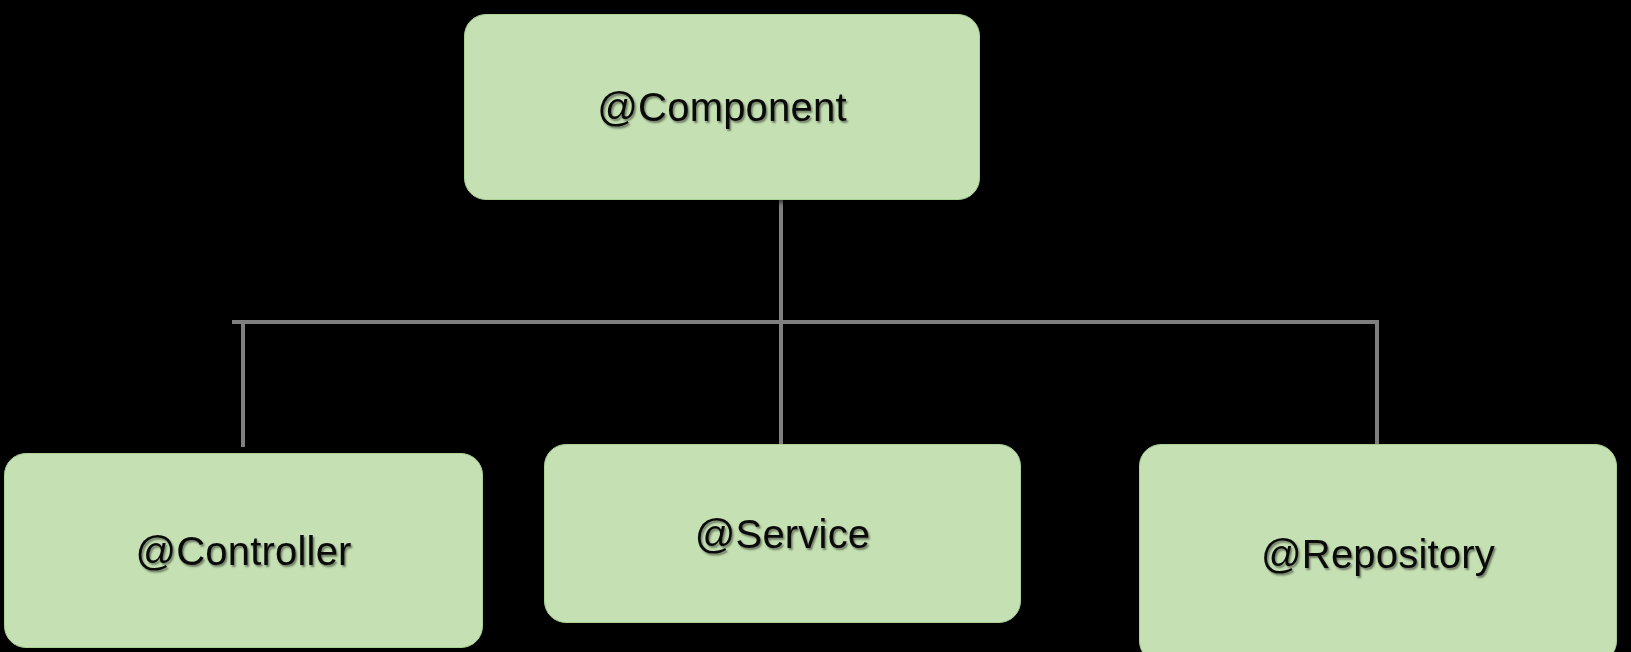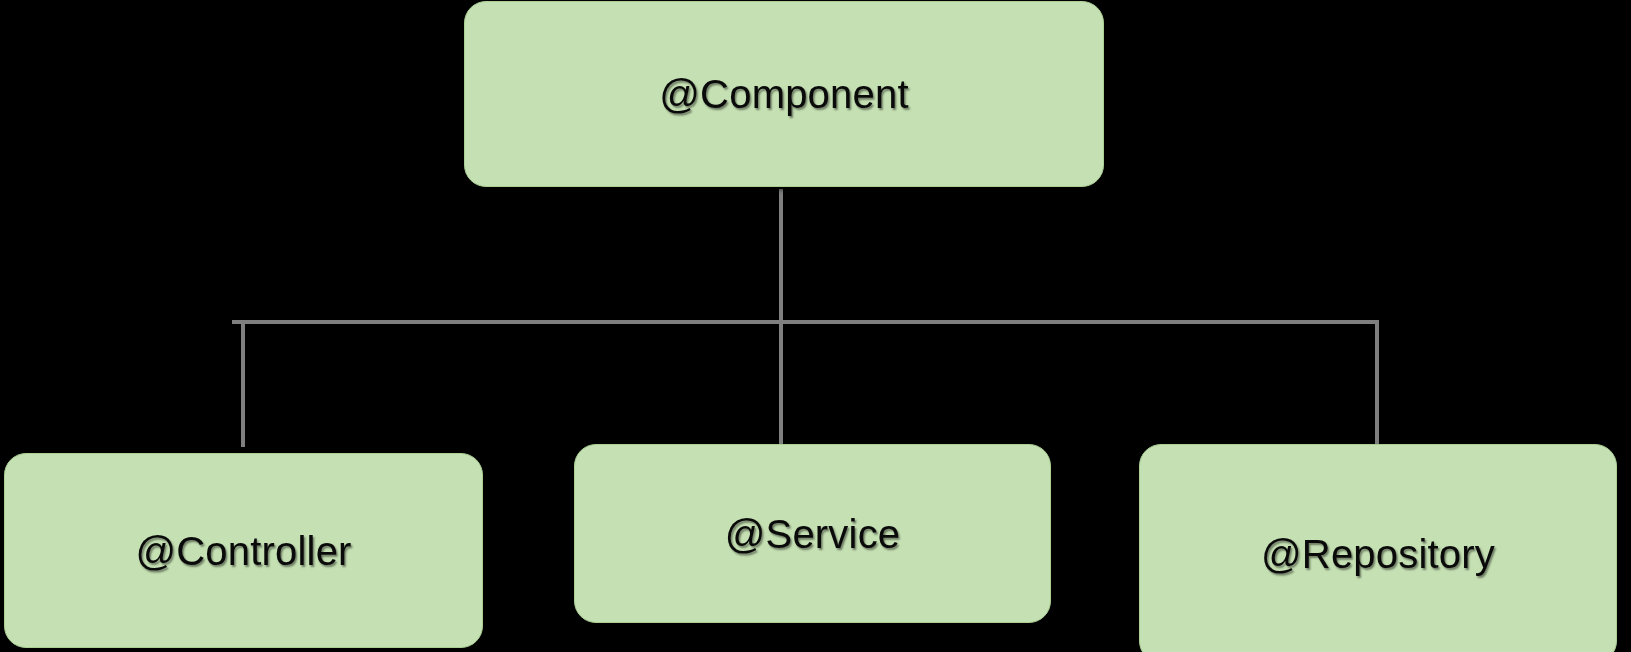--- a/index.html
+++ b/index.html
@@ -66,33 +66,33 @@
     font-size: 40px;
     font-weight: 400;
     letter-spacing: 0.2px;
     line-height: 1;
     text-shadow: 1.5px 1.5px 2px rgba(0,0,0,0.45);
     white-space: nowrap;
   }
 
   #node-component {
     left: 464px;
-    top: 1px;
-    width: 640px;
+    top: 14px;
+    width: 516px;
     height: 186px;
   }
   #node-controller {
     left: 4px;
     top: 444px;
     width: 479px;
     height: 195px;
     margin-top: 9px;
   }
   #node-service {
-    left: 574px;
+    left: 544px;
     top: 444px;
     width: 477px;
     height: 179px;
   }
   #node-repository {
     left: 1139px;
     top: 444px;
     width: 478px;
     height: 219px;
   }

